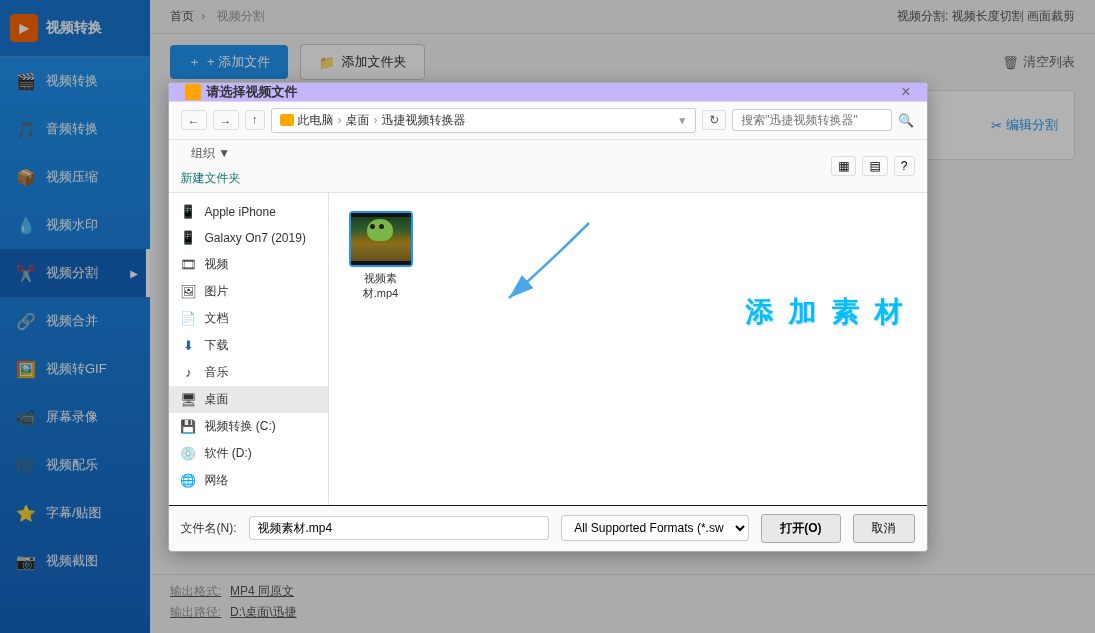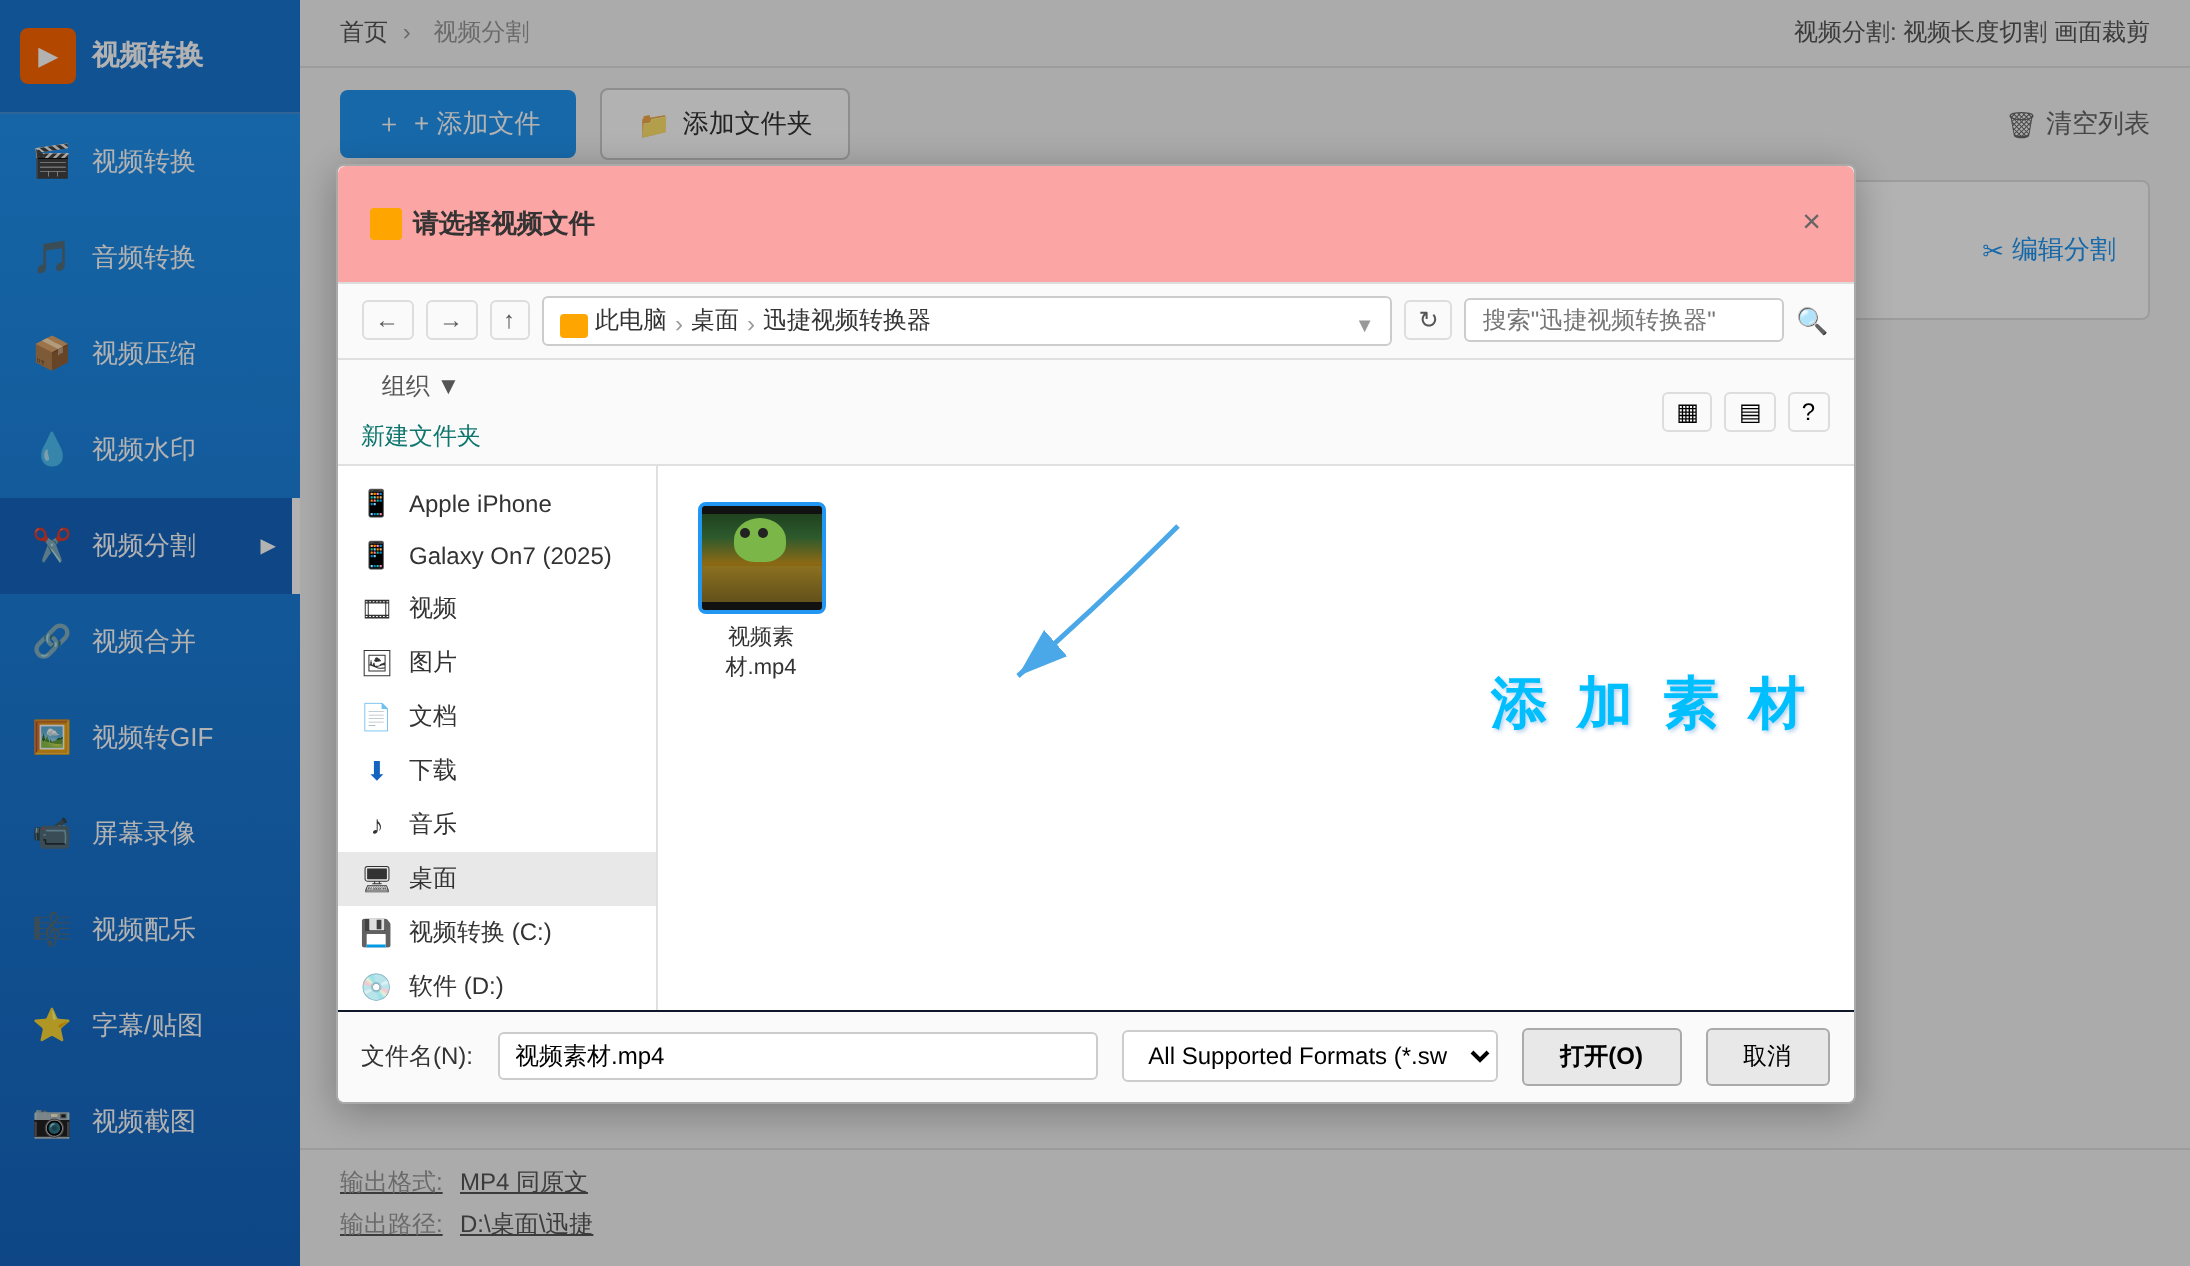--- a/index.html
+++ b/index.html
@@ -190,23 +190,23 @@
       border: 1px solid #aaa;
       border-radius: 4px;
       width: 760px;
       height: 470px;
       display: flex;
       flex-direction: column;
       box-shadow: 0 4px 20px rgba(0,0,0,0.3);
       position: relative;
     }
     .modal-title-bar {
-      background: #fca5a5;
+      background: #c4b5fd;
       border-bottom: 1px solid #ddd;
-      padding: 20px 16px;
+      padding: 0 16px;
       display: flex;
       align-items: center;
       justify-content: space-between;
       border-radius: 4px 4px 0 0;
     }
     .modal-title {
       font-size: 13px;
       color: #333;
       font-weight: 600;
       display: flex; align-items: center; gap: 6px;
@@ -236,21 +236,21 @@
       border-radius: 3px; padding: 2px 6px;
       cursor: pointer; font-size: 12px; color: #555;
     }
     .addr-path {
       flex: 1;
       border: 1px solid #ccc;
       border-radius: 3px;
       padding: 3px 8px;
       font-size: 12px;
       display: flex;
-      align-items: flex-end;
+      align-items: center;
       background: white;
       gap: 4px;
     }
     .addr-path .folder-icon-sm {
       width: 14px; height: 12px;
       background: #FFA500;
       border-radius: 2px;
       display: inline-block;
     }
     .addr-path-text { color: #333; font-size: 12px; }
@@ -592,21 +592,21 @@
 
     <div class="modal-body">
 
       <div class="modal-sidenav">
         <div class="modal-sidenav-item">
           <span class="nav-icon">📱</span>
           <span>Apple iPhone</span>
         </div>
         <div class="modal-sidenav-item">
           <span class="nav-icon">📱</span>
-          <span>Galaxy On7 (2025)</span>
+          <span>Galaxy On7 (2019)</span>
         </div>
         <div class="modal-sidenav-item">
           <span class="nav-icon">🎞</span>
           <span>视频</span>
         </div>
         <div class="modal-sidenav-item">
           <span class="nav-icon">🖼</span>
           <span>图片</span>
         </div>
         <div class="modal-sidenav-item">

